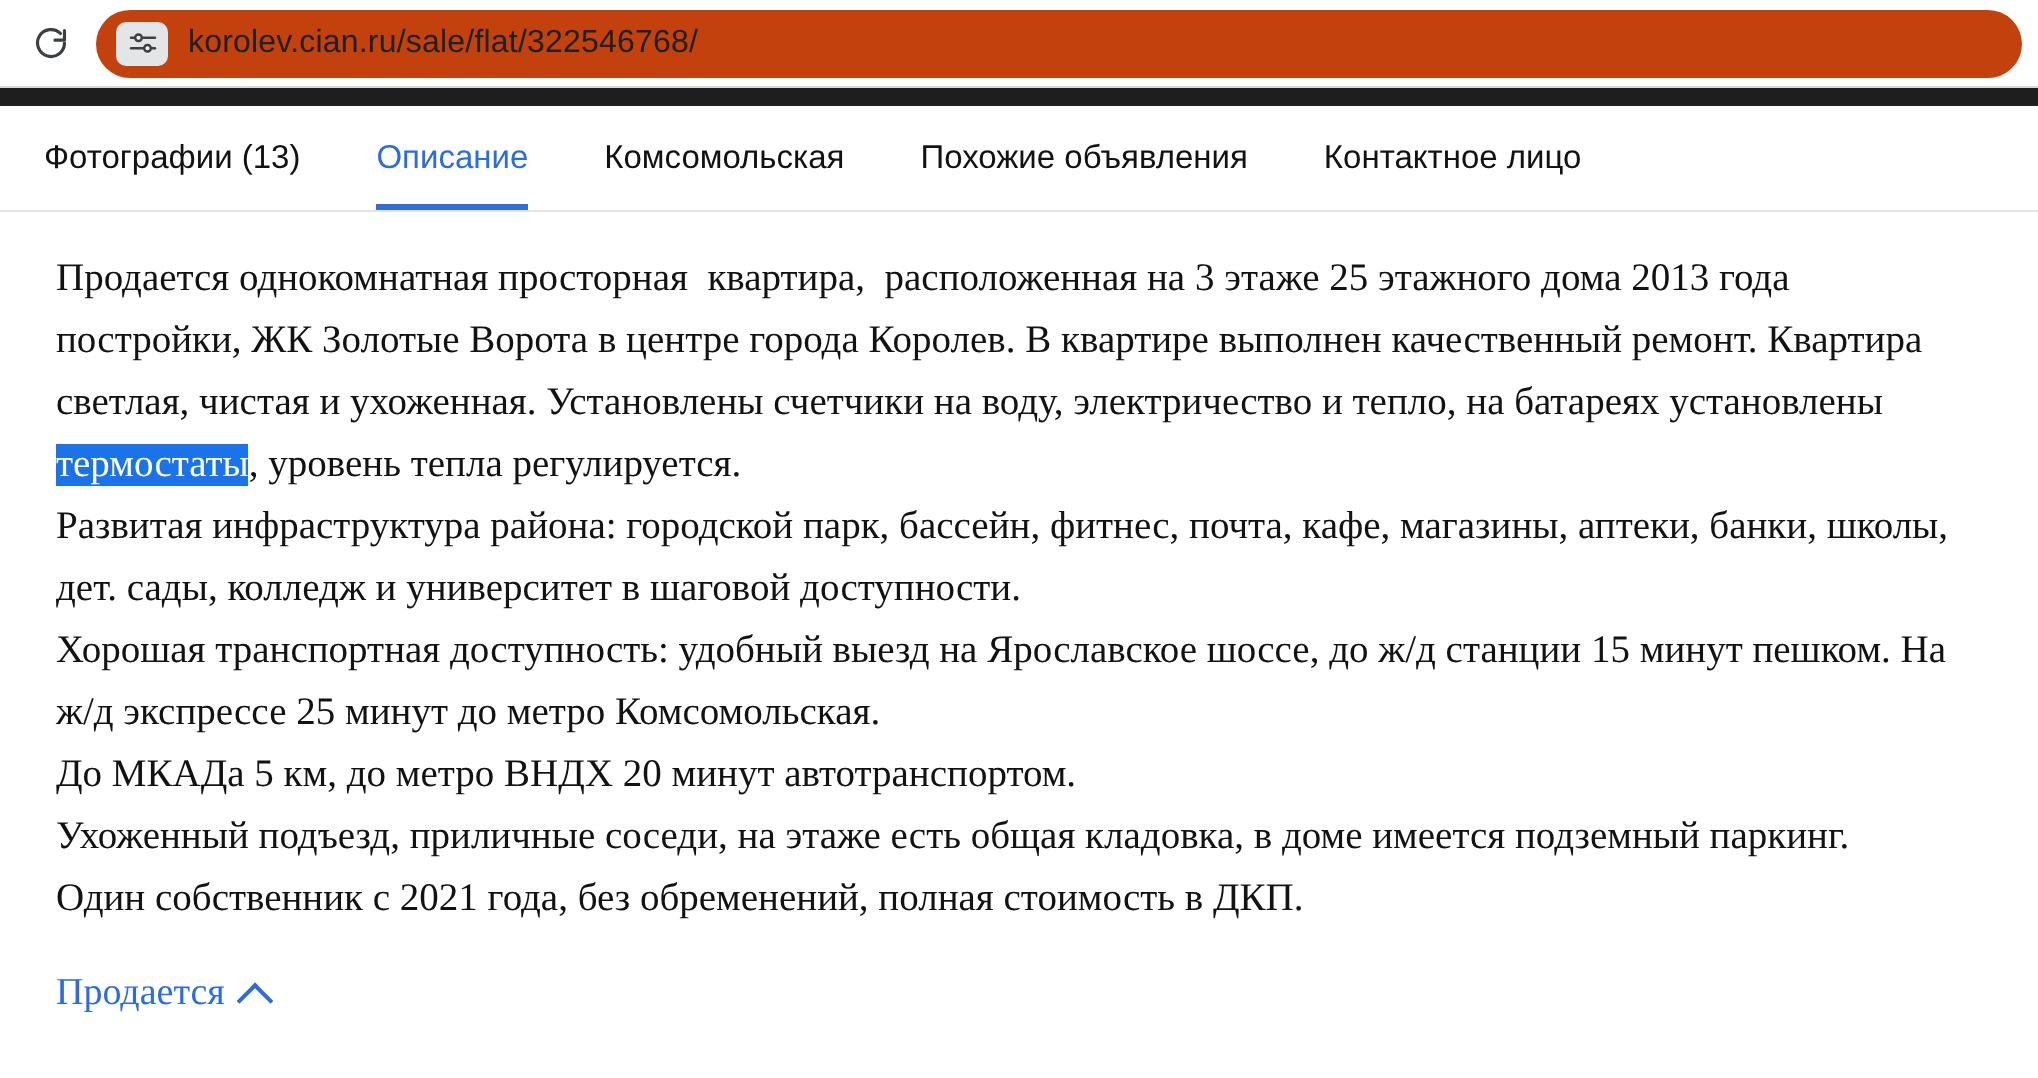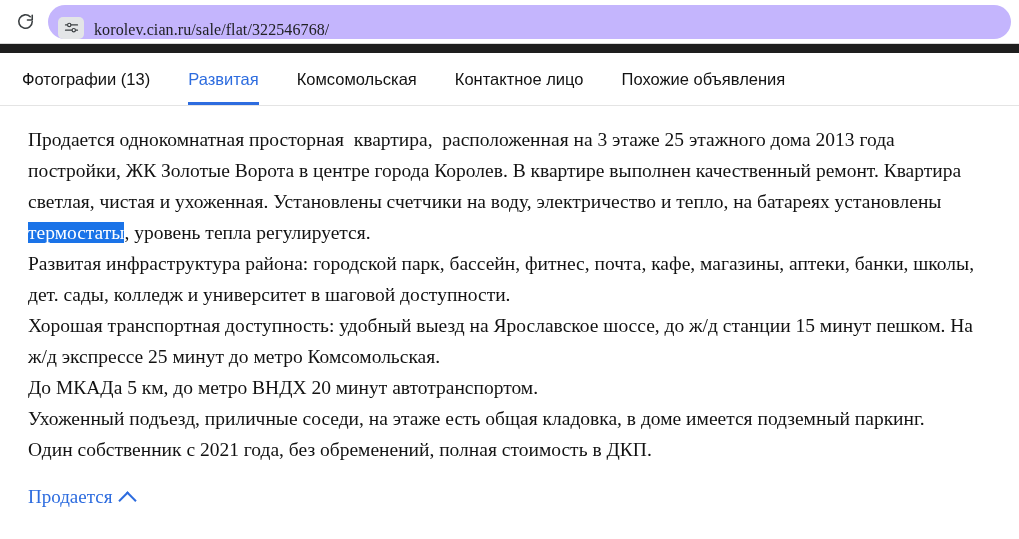--- a/index.html
+++ b/index.html
@@ -33,29 +33,28 @@
     justify-content: center;
     flex: 0 0 auto;
     margin-right: 6px;
     cursor: pointer;
   }
   .reload-btn svg { display: block; }
 
   .omnibox {
     flex: 1 1 auto;
     height: 34px;
-    background: #c4b5fd;
+    background: #c2410c;
     border-radius: 17px;
     display: flex;
-    align-items: flex-end;
+    align-items: center;
     padding: 0 14px 0 10px;
     box-sizing: border-box;
     margin-right: 8px;
     cursor: text;
-    font-family: Liberation Serif, serif;
   }
   .site-chip {
     width: 26px;
     height: 22px;
     border-radius: 5px;
     background: #e3e5e7;
     display: flex;
     align-items: center;
     justify-content: center;
     margin-right: 10px;
@@ -167,24 +166,24 @@
       </svg>
     </span>
     <span class="url-text">korolev.cian.ru/sale/flat/322546768/</span>
   </div>
 </div>
 
 <div class="dark-band"></div>
 
 <div class="tabs">
   <div class="tab">Фотографии (13)</div>
-  <div class="tab active">Развитая</div>
+  <div class="tab active">Описание</div>
   <div class="tab">Комсомольская</div>
+  <div class="tab">Похожие объявления</div>
   <div class="tab">Контактное лицо</div>
-  <div class="tab">Похожие объявления</div>
 </div>
 
 <div class="content">
   <div class="desc"><span>Продается однокомнатная просторная  квартира,  расположенная на 3 этаже 25 этажного дома 2013 года постройки, ЖК Золотые Ворота в центре города Королев. В квартире выполнен качественный ремонт. Квартира светлая, чистая и ухоженная. Установлены счетчики на воду, электричество и тепло, на батареях установлены </span><span class="hl">термостаты</span><span>, уровень тепла регулируется.
 Развитая инфраструктура района: городской парк, бассейн, фитнес, почта, кафе, магазины, аптеки, банки, школы, дет. сады, колледж и университет в шаговой доступности.
 Хорошая транспортная доступность: удобный выезд на Ярославское шоссе, до ж/д станции 15 минут пешком. На ж/д экспрессе 25 минут до метро Комсомольская.
 До МКАДа 5 км, до метро ВНДХ 20 минут автотранспортом.
 Ухоженный подъезд, приличные соседи, на этаже есть общая кладовка, в доме имеется подземный паркинг.
 Один собственник с 2021 года, без обременений, полная стоимость в ДКП.</span></div>
 

